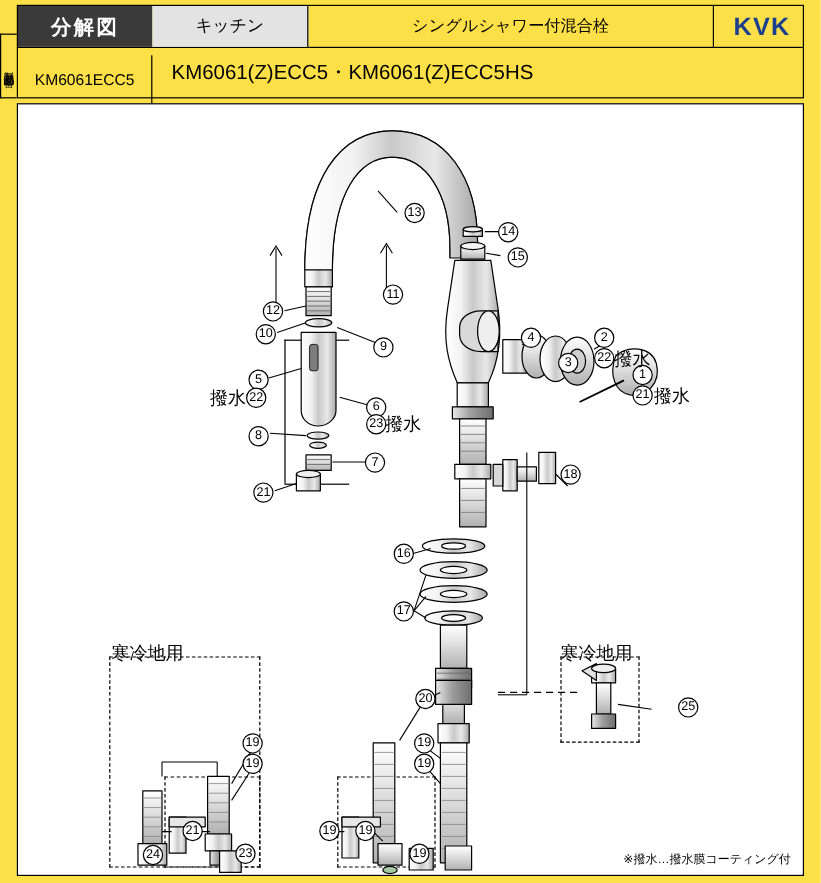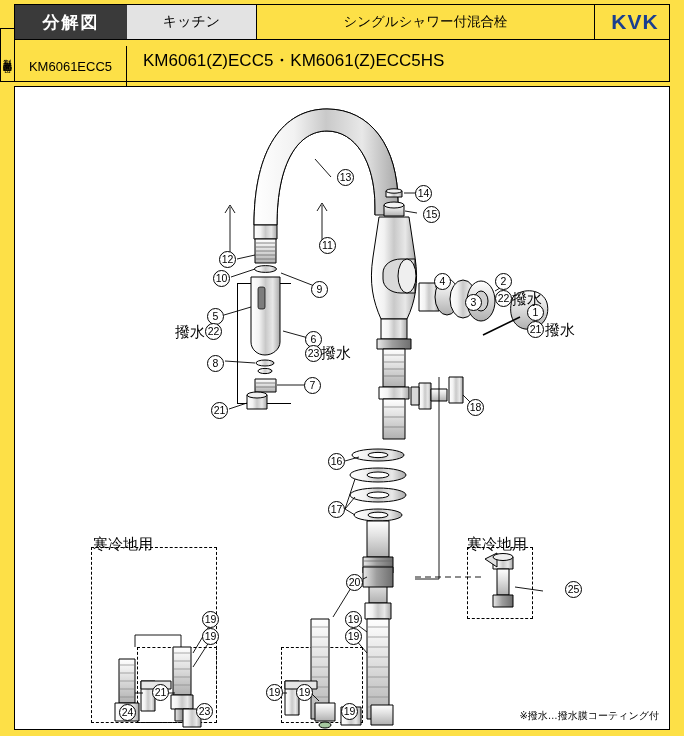--- a/index.html
+++ b/index.html
@@ -352,21 +352,21 @@
     <div class="num" style="left:290px;top:258px;">23</div>
     <div class="num" style="left:196px;top:315px;">21</div>
 
     <div class="num" style="left:419px;top:186px;">4</div>
     <div class="num" style="left:450px;top:207px;">3</div>
     <div class="num" style="left:480px;top:186px;">2</div>
     <div class="num" style="left:480px;top:203px;">22</div>
     <div class="num" style="left:512px;top:217px;">1</div>
     <div class="num" style="left:512px;top:234px;">21</div>
 
-    <div class="num" style="left:452px;top:312px;">18</div>
+    <div class="num" style="left:452px;top:300px;">18</div>
     <div class="num" style="left:313px;top:366px;">16</div>
     <div class="num" style="left:313px;top:414px;">17</div>
     <div class="num" style="left:331px;top:487px;">20</div>
     <div class="num" style="left:550px;top:494px;">25</div>
 
     <div class="num" style="left:187px;top:524px;">19</div>
     <div class="num" style="left:187px;top:541px;">19</div>
     <div class="num" style="left:330px;top:524px;">19</div>
     <div class="num" style="left:330px;top:541px;">19</div>
 

